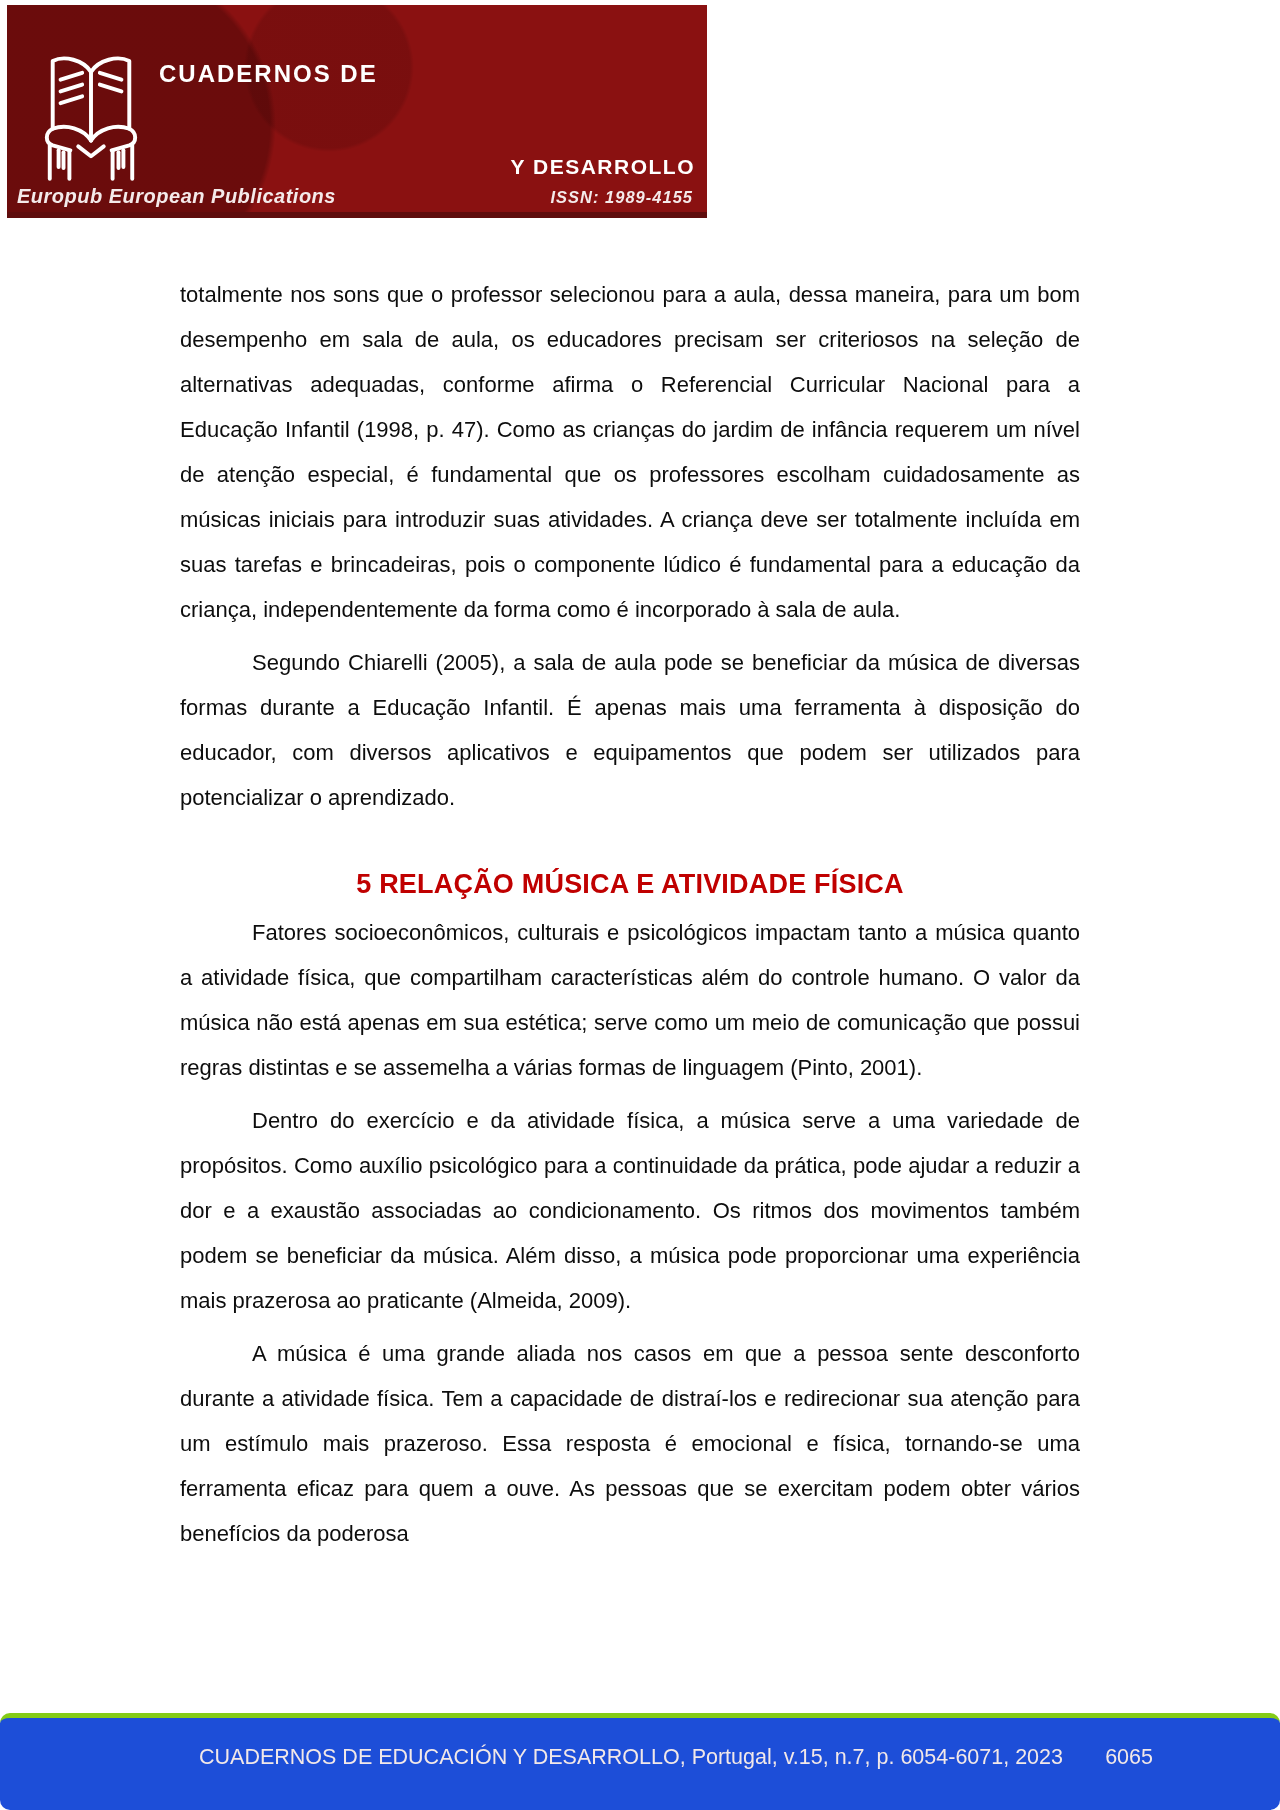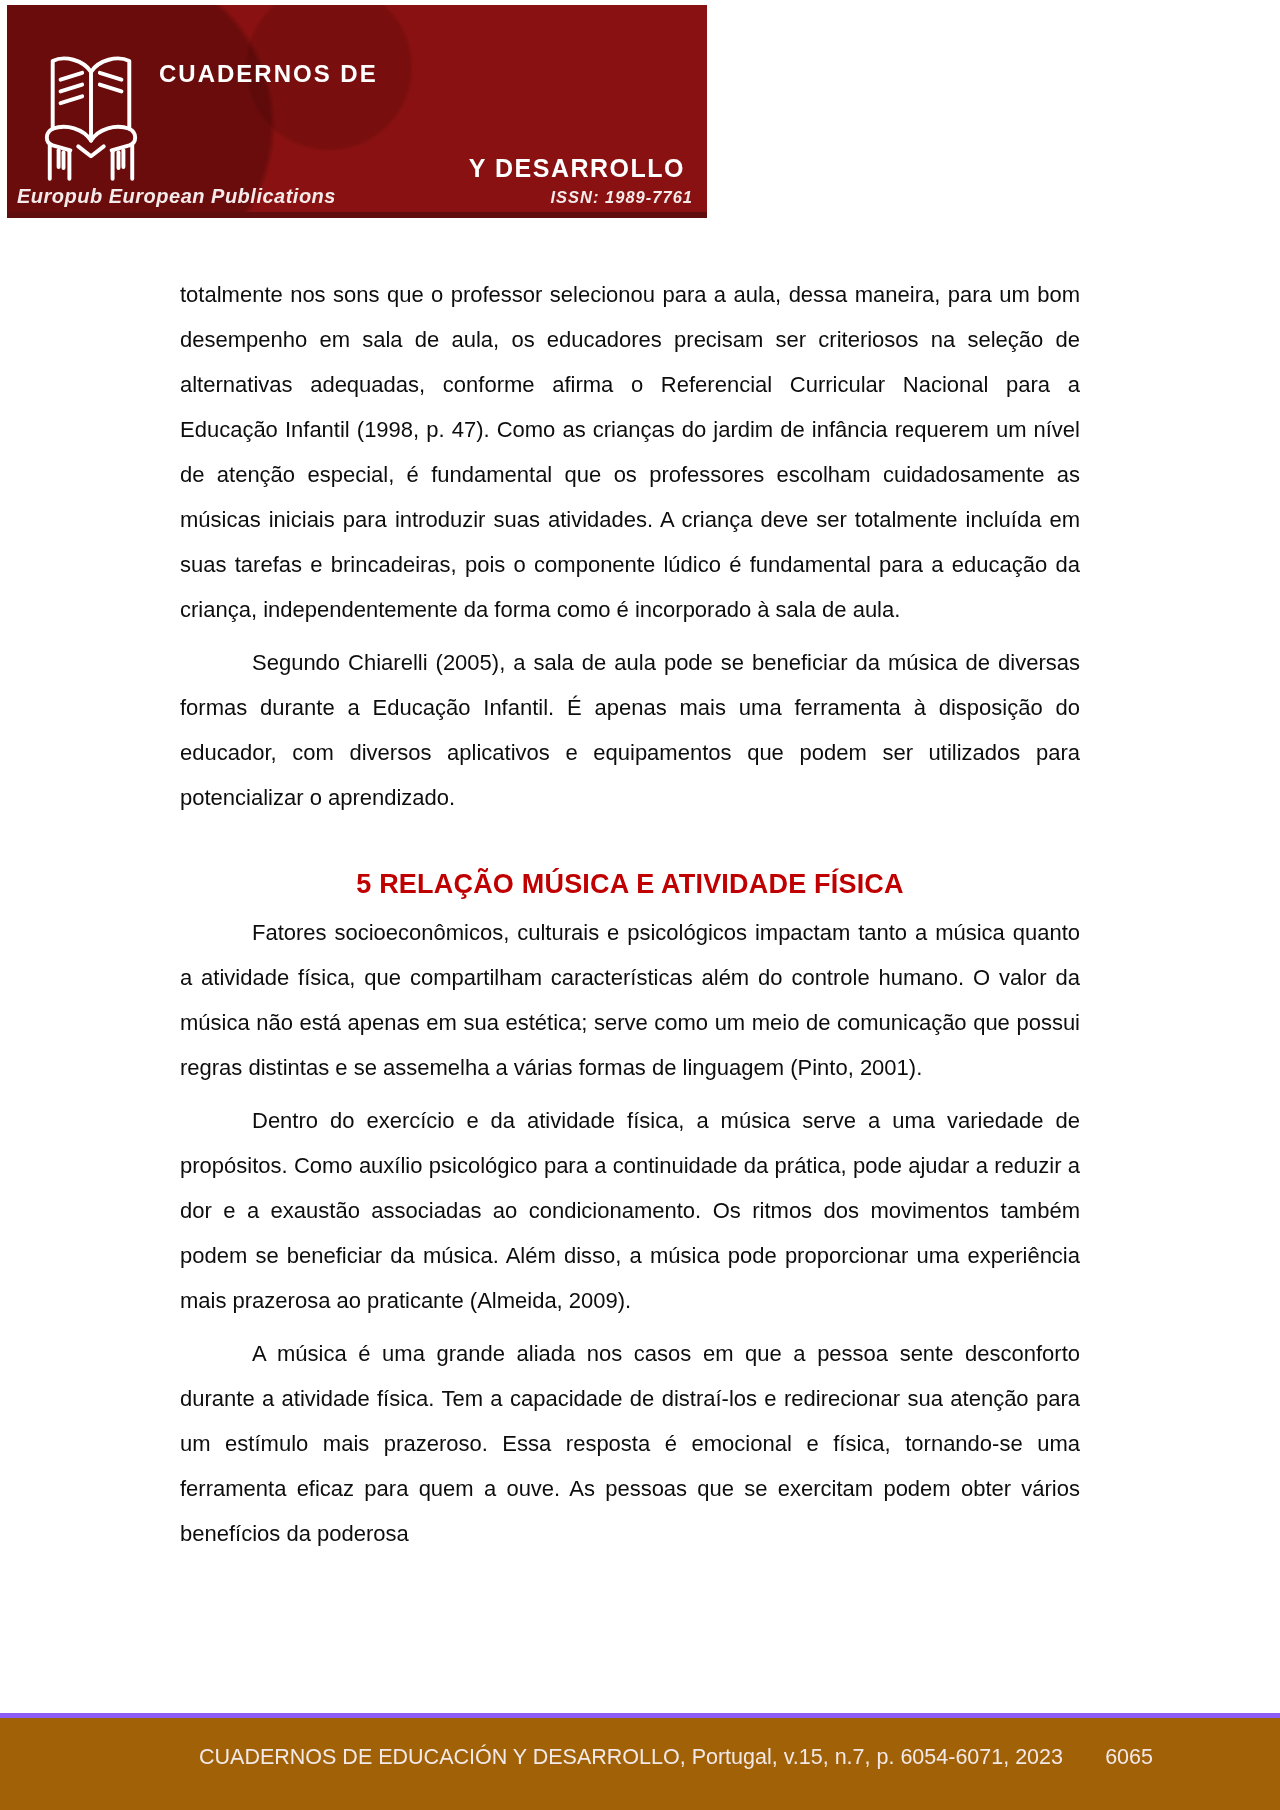--- a/index.html
+++ b/index.html
@@ -27,22 +27,22 @@
     position:absolute;left:152px;top:57px;
     color:#ffffff;font-size:24px;font-weight:bold;letter-spacing:2px;line-height:1;
     white-space:nowrap;
   }
   .brand-main{
     position:absolute;left:148px;top:86px;
     color:#ffffff;font-size:58px;font-weight:800;letter-spacing:10px;line-height:1;
     white-space:nowrap;
   }
   .brand-sub{
-    position:absolute;right:22px;top:151px;
-    color:#ffffff;font-size:25px;font-weight:bold;letter-spacing:1.5px;line-height:1;
+    position:absolute;right:12px;top:151px;
+    color:#ffffff;font-size:21px;font-weight:bold;letter-spacing:1.5px;line-height:1;
     white-space:nowrap;
   }
   .publisher{
     position:absolute;left:10px;bottom:4px;
     color:#f4eaea;font-size:20px;font-weight:bold;font-style:italic;letter-spacing:.5px;
     white-space:nowrap;
   }
   .issn{
     position:absolute;right:14px;bottom:5px;
     color:#f4eaea;font-size:16.5px;font-weight:bold;font-style:italic;letter-spacing:1px;
@@ -59,22 +59,23 @@
   .content p.indent{text-indent:72px;}
   .section-heading{
     margin:46px 0 6px 0;
     color:#c00000;font-size:27px;font-weight:bold;line-height:36px;
     text-align:center;letter-spacing:.2px;
   }
 
   
   .footer{
     position:absolute;left:0;bottom:0;width:1280px;height:92px;
-    background:#a16207;
-    border-top:5px solid #8b5cf6;
+    background:#1d4ed8;
+    border-top:5px solid #84cc16;
+    border-radius:10px;
   }
   .citation{
     position:absolute;top:26px;left:631px;transform:translateX(-50%);
     color:#f2e8e8;font-size:21.5px;line-height:26px;white-space:nowrap;
   }
   .pagenum{
     position:absolute;top:26px;right:127px;
     color:#f2e8e8;font-size:21.5px;line-height:26px;
   }
 </style>
@@ -105,21 +106,21 @@
           <path d="M22 104 L22 121"></path>
             <path d="M27 106 L27 122"></path>
           <path d="M88 104 L88 121"></path>
             <path d="M83 106 L83 122"></path>
         </g>
       </svg>
     </div>
     <div class="brand-top">CUADERNOS DE</div>
     <div class="brand-sub">Y DESARROLLO</div>
     <div class="publisher">Europub European Publications</div>
-    <div class="issn">ISSN: 1989-7761</div>
+    <div class="issn">ISSN: 1989-4155</div>
   </div>
 
   <div class="content">
     <p>totalmente nos sons que o professor selecionou para a aula, dessa maneira, para um bom desempenho em sala de aula, os educadores precisam ser criteriosos na seleção de alternativas adequadas, conforme afirma o Referencial Curricular Nacional para a Educação Infantil (1998, p. 47). Como as crianças do jardim de infância requerem um nível de atenção especial, é fundamental que os professores escolham cuidadosamente as músicas iniciais para introduzir suas atividades. A criança deve ser totalmente incluída em suas tarefas e brincadeiras, pois o componente lúdico é fundamental para a educação da criança, independentemente da forma como é incorporado à sala de aula.</p>
     <p class="indent">Segundo Chiarelli (2005), a sala de aula pode se beneficiar da música de diversas formas durante a Educação Infantil. É apenas mais uma ferramenta à disposição do educador, com diversos aplicativos e equipamentos que podem ser utilizados para potencializar o aprendizado.</p>
 
     <h2 class="section-heading">5 RELAÇÃO MÚSICA E ATIVIDADE FÍSICA</h2>
 
     <p class="indent">Fatores socioeconômicos, culturais e psicológicos impactam tanto a música quanto a atividade física, que compartilham características além do controle humano. O valor da música não está apenas em sua estética; serve como um meio de comunicação que possui regras distintas e se assemelha a várias formas de linguagem (Pinto, 2001).</p>
     <p class="indent">Dentro do exercício e da atividade física, a música serve a uma variedade de propósitos. Como auxílio psicológico para a continuidade da prática, pode ajudar a reduzir a dor e a exaustão associadas ao condicionamento. Os ritmos dos movimentos também podem se beneficiar da música. Além disso, a música pode proporcionar uma experiência mais prazerosa ao praticante (Almeida, 2009).</p>

